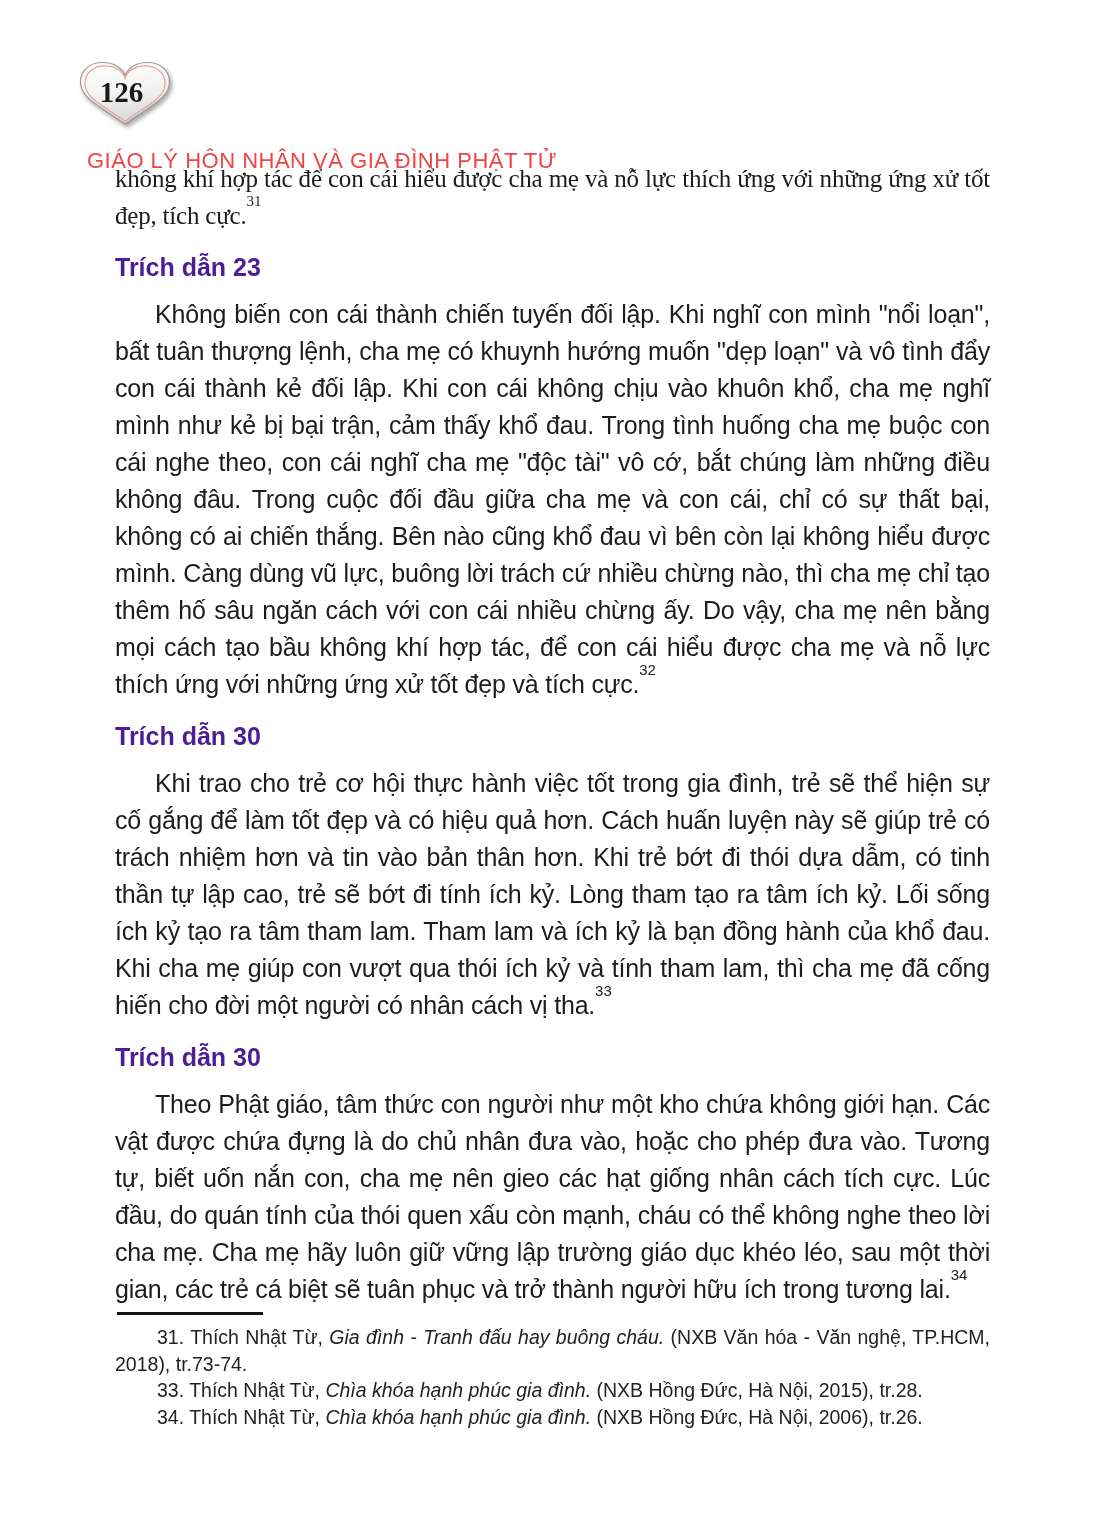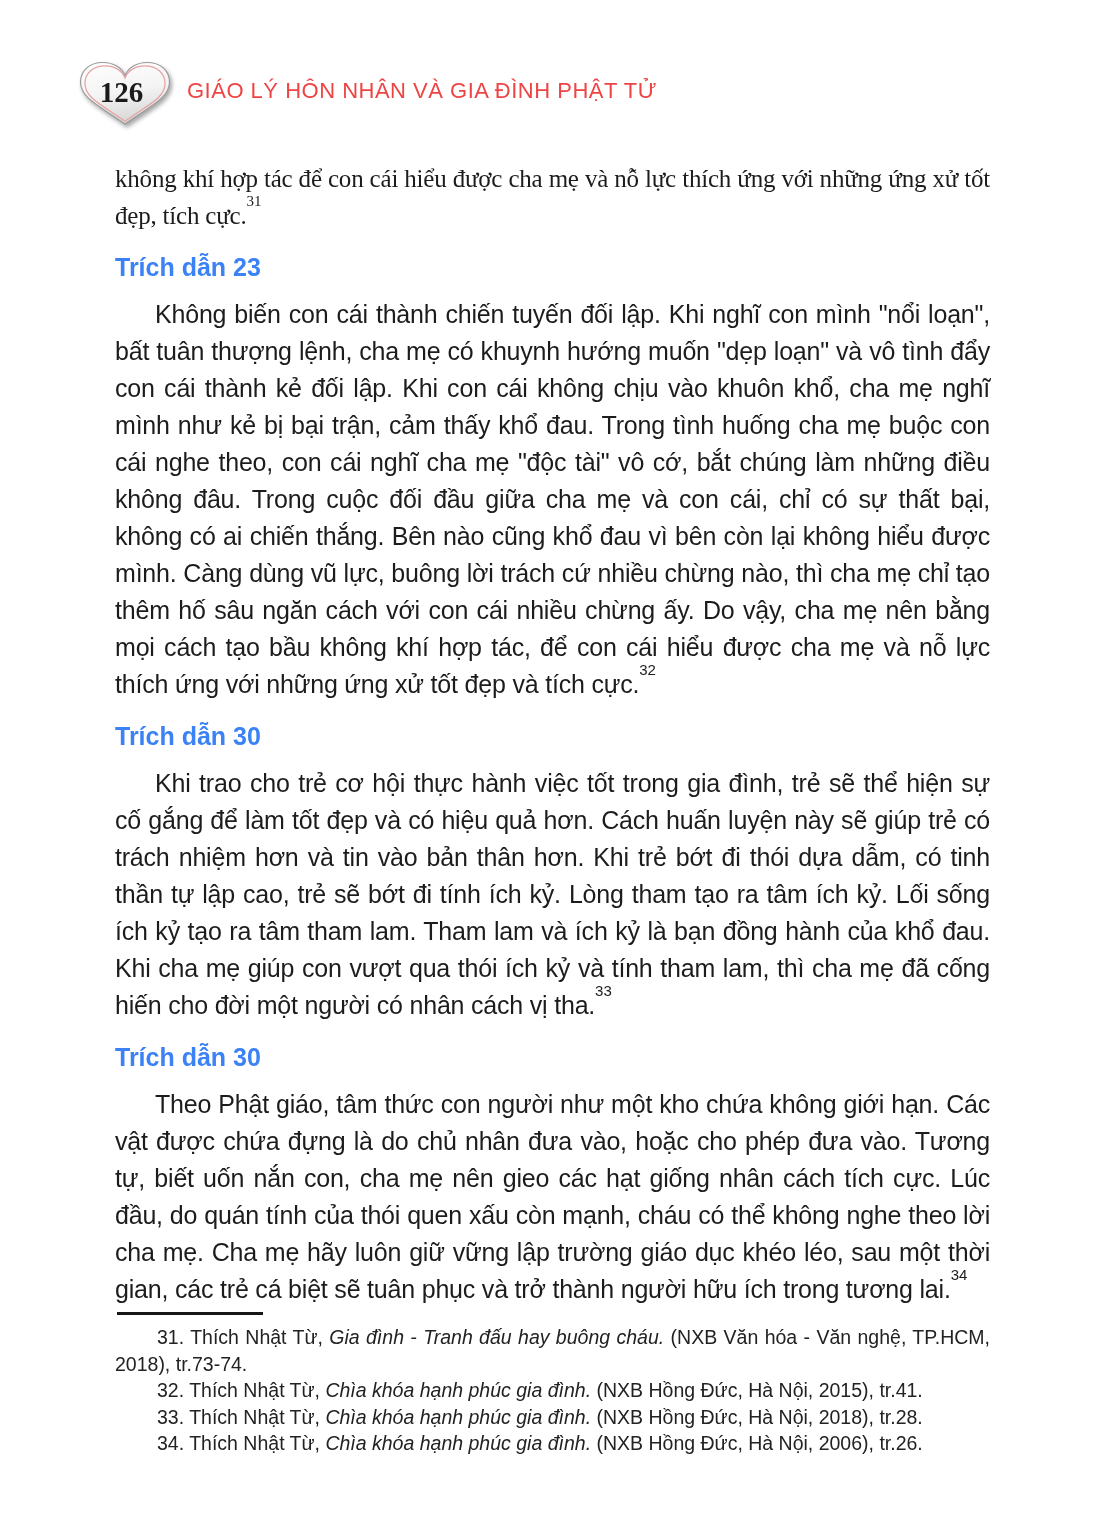--- a/index.html
+++ b/index.html
@@ -10,21 +10,21 @@
     background:#ffffff;
     font-family:"Liberation Sans", sans-serif;
     color:#1c1c1c;
     box-sizing:border-box;
     padding:160px 116px 0 115px;
     overflow:hidden;
   }
   
   .page-header{
     position:absolute;top:58px;left:75px;
-    display:flex;align-items:flex-start;
+    display:flex;align-items:flex-start;flex-direction:column;
   }
   .heart-wrap{position:relative;width:100px;height:70px;flex:0 0 auto;}
   .heart-wrap svg{
     width:100px;height:70px;display:block;
     filter:drop-shadow(2px 3px 2px rgba(0,0,0,0.35));
   }
   .page-num{
     position:absolute;left:50%;top:50%;
     transform:translate(-58%,-52%);
     font-family:"Liberation Serif", serif;
@@ -41,21 +41,21 @@
     margin:0;
     font-size:25px;line-height:37px;
     text-align:justify;text-align-last:left;
     text-indent:40px;
     letter-spacing:-0.2px;
   }
   .content p.no-indent{text-indent:0;font-family:Liberation Serif, serif;}
   .section-heading{
     margin:15px 0 10px 0;
     font-size:25px;line-height:37px;
-    font-weight:bold;color:#3b82f6;
+    font-weight:bold;color:#4c1d95;
   }
   sup.fn-ref{
     font-size:60%;line-height:0;
     position:relative;top:-0.55em;
     letter-spacing:0;
   }
   
   .footnotes{
     position:absolute;left:115px;right:116px;top:1312px;
   }
@@ -108,20 +108,19 @@
     <h2 class="section-heading">Trích dẫn 30</h2>
     <p class="body-par"><span>Theo Phật giáo, tâm thức con người như một kho chứa không giới hạn. Các vật được chứa đựng là do chủ nhân đưa vào, hoặc cho phép đưa vào. Tương tự, biết uốn nắn con, cha mẹ nên gieo các hạt giống nhân cách tích cực. Lúc đầu, do quán tính của thói quen xấu còn mạnh, cháu có thể không nghe theo lời cha mẹ. Cha mẹ hãy luôn giữ vững lập trường giáo dục khéo léo, sau một thời gian, các trẻ cá biệt sẽ tuân phục và trở thành người hữu ích trong tương lai.</span><sup class="fn-ref">34</sup></p>
 
   </div>
 
   <div class="footnotes">
     <div class="fn-rule"></div>
 
     <p class="fn"><span>31. Thích Nhật Từ, </span><em>Gia đình - Tranh đấu hay buông cháu.</em><span> (NXB Văn hóa - Văn nghệ, TP.HCM, 2018), tr.73-74.</span></p>
 
-    <p class="fn"><span>32. Thích Nhật Từ, </span><em>Chìa khóa hạnh phúc gia đình.</em><span> (NXB Hồng Đức, Hà Nội, 2015), tr.41.</span></p>
 
-    <p class="fn"><span>33. Thích Nhật Từ, </span><em>Chìa khóa hạnh phúc gia đình.</em><span> (NXB Hồng Đức, Hà Nội, 2018), tr.28.</span></p>
+    <p class="fn"><span>33. Thích Nhật Từ, </span><em>Chìa khóa hạnh phúc gia đình.</em><span> (NXB Hồng Đức, Hà Nội, 2015), tr.28.</span></p>
 
     <p class="fn"><span>34. Thích Nhật Từ, </span><em>Chìa khóa hạnh phúc gia đình.</em><span> (NXB Hồng Đức, Hà Nội, 2006), tr.26.</span></p>
   </div>
 
 </div>
 
 </body></html>

